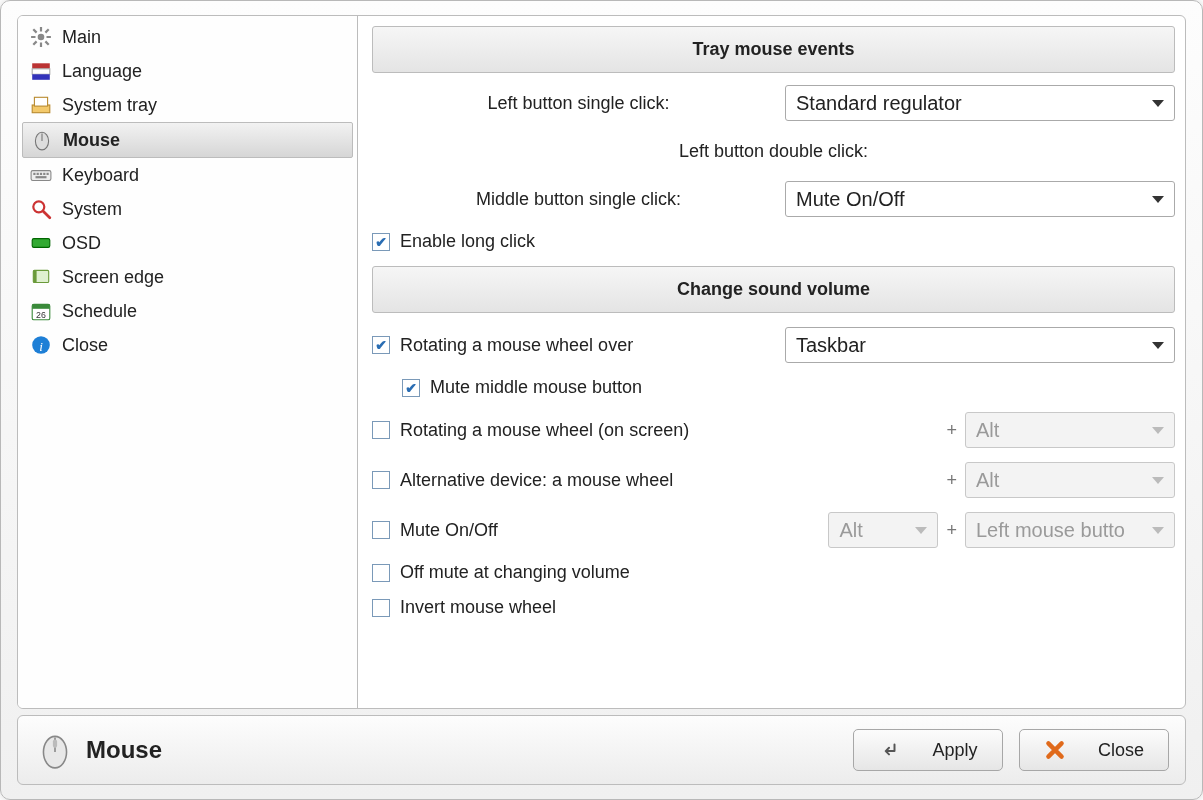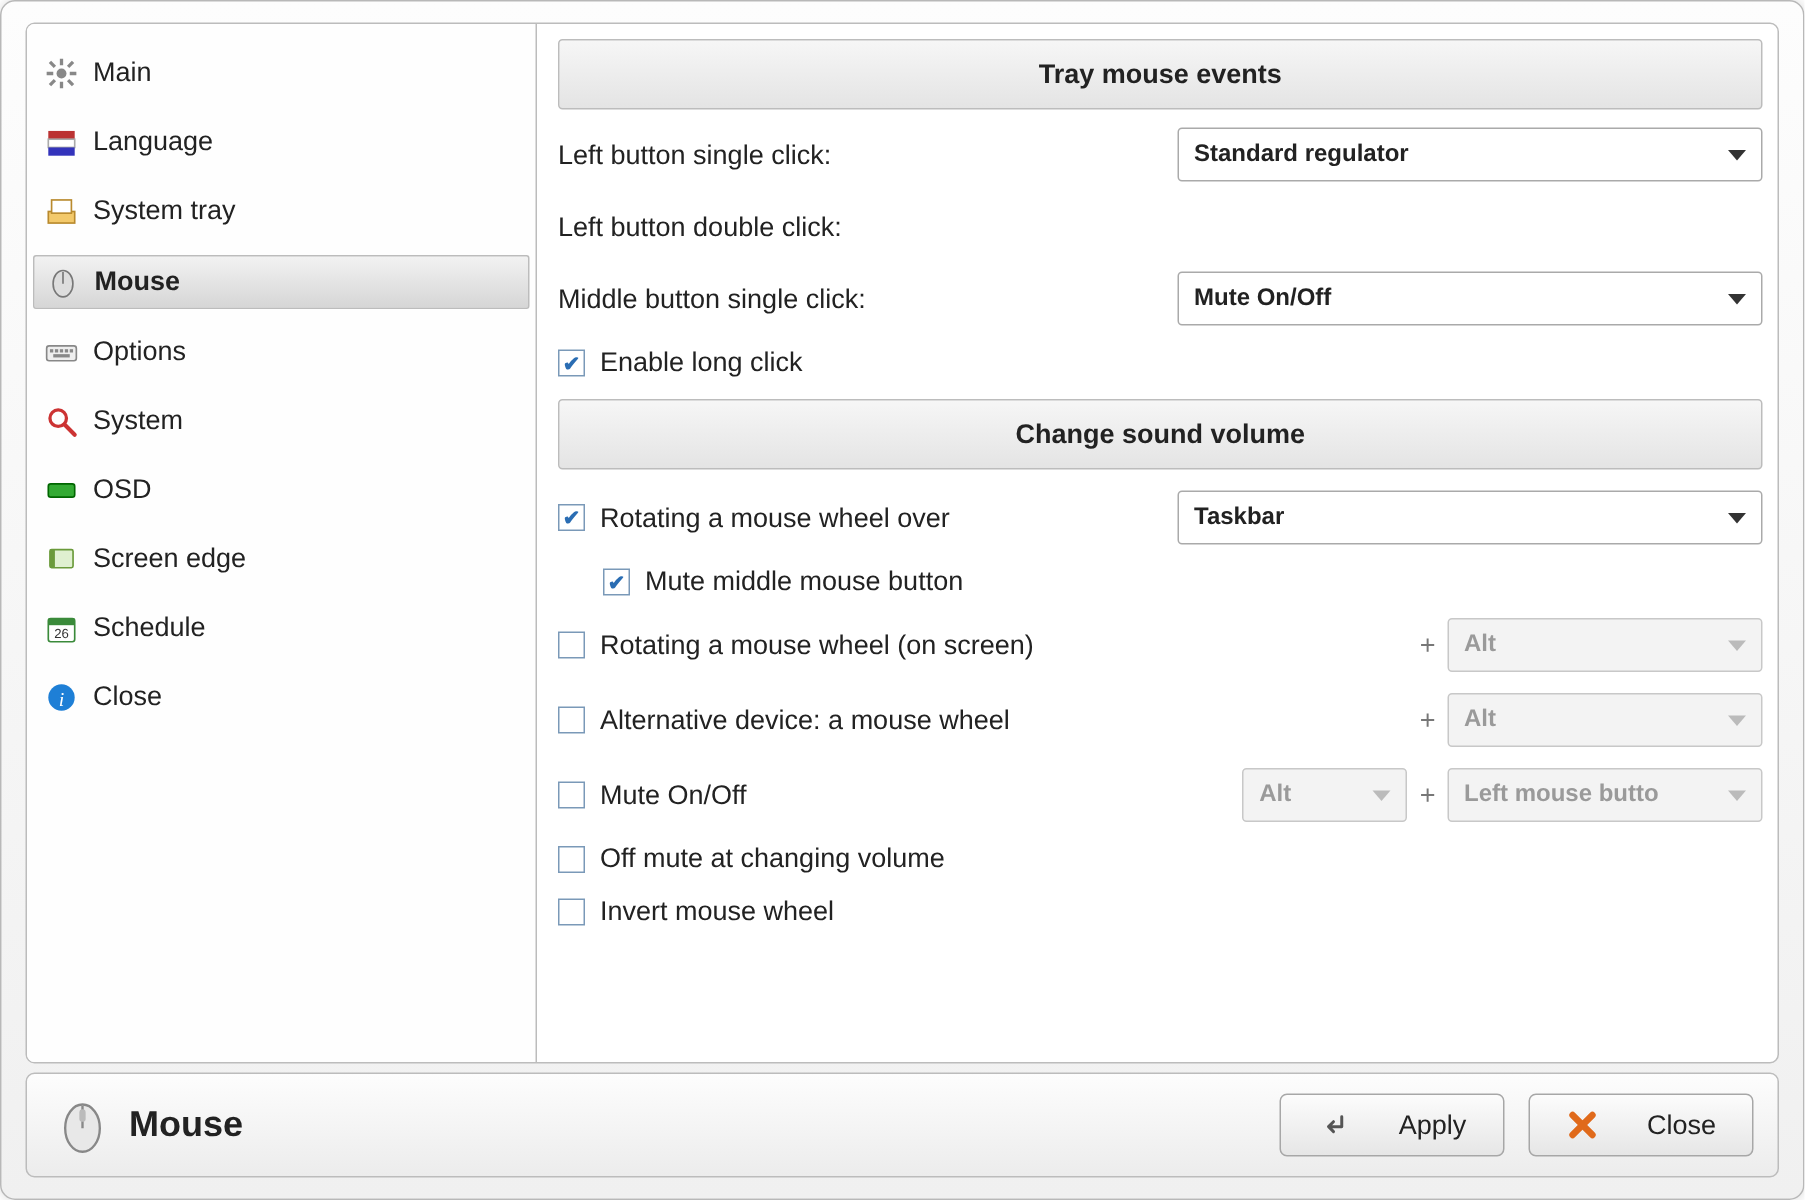--- a/index.html
+++ b/index.html
@@ -57,25 +57,24 @@
   overflow:hidden;
 }
 .sidebar {
   width: 340px;
   border-right:1px solid #bcbcbc;
   padding: 4px 4px;
   background:#fefefe;
 }
 .sidebar ul{list-style:none;}
 .sidebar li{
-  display:flex;align-items:flex-start;
+  display:flex;align-items:center;
   padding:6px 8px;
   font-size:18px;
   cursor:default;
-  margin-top:12px;
 }
 .sidebar li.selected{
   background: linear-gradient(#f2f2f2,#d6d6d6);
   border:1px solid #bcbcbc;
   border-radius:2px;
   font-weight:bold;
 }
 .sidebar .ic{width:22px;height:22px;margin-right:10px;display:inline-flex;align-items:center;justify-content:center;}
 .main {
   flex:1;
@@ -90,34 +89,35 @@
   font-weight:bold;
   font-size:18px;
   padding:12px 0;
   margin: 2px 0 10px 0;
 }
 .row{
   display:flex;
   align-items:center;
   margin: 12px 0;
   min-height:36px;
+  text-align:center;
 }
 .row .lbl{ flex:1; font-size:18px; }
 .combo{
   width: 390px;
   height:36px;
   border:1px solid #aaa;
   border-radius:3px;
   background:#fff;
   display:flex;
   align-items:center;
   justify-content:space-between;
   padding:0 10px;
-  font-weight:bold;
-  font-size:16px;
+  font-weight:normal;
+  font-size:20px;
 }
 .combo .caret{
   width:0;height:0;border-left:6px solid transparent;border-right:6px solid transparent;border-top:7px solid #333;
 }
 .combo.disabled{
   background:#f3f3f3;color:#9a9a9a;border-color:#c8c8c8;
 }
 .combo.sm{width:210px;}
 .combo.xs{width:110px;}
 .plus{margin:0 8px;color:#777;font-size:18px;}
@@ -219,21 +219,21 @@
                 <g fill="#888">
                   <rect x="3" y="8" width="2" height="2"></rect>
                   <rect x="6" y="8" width="2" height="2"></rect>
                   <rect x="9" y="8" width="2" height="2"></rect>
                   <rect x="12" y="8" width="2" height="2"></rect>
                   <rect x="15" y="8" width="2" height="2"></rect>
                   <rect x="5" y="11" width="10" height="2"></rect>
                 </g>
               </svg>
             </span>
-            <span>Options</span>
+            <span>Keyboard</span>
           </li>
           <li>
             <span class="ic">
               <svg viewBox="0 0 20 20">
                 <circle cx="8" cy="8" r="5" fill="none" stroke="#c33" stroke-width="2"></circle>
                 <line x1="12" y1="12" x2="18" y2="18" stroke="#c33" stroke-width="2.5" stroke-linecap="round"></line>
               </svg>
             </span>
             <span>System</span>
           </li>

